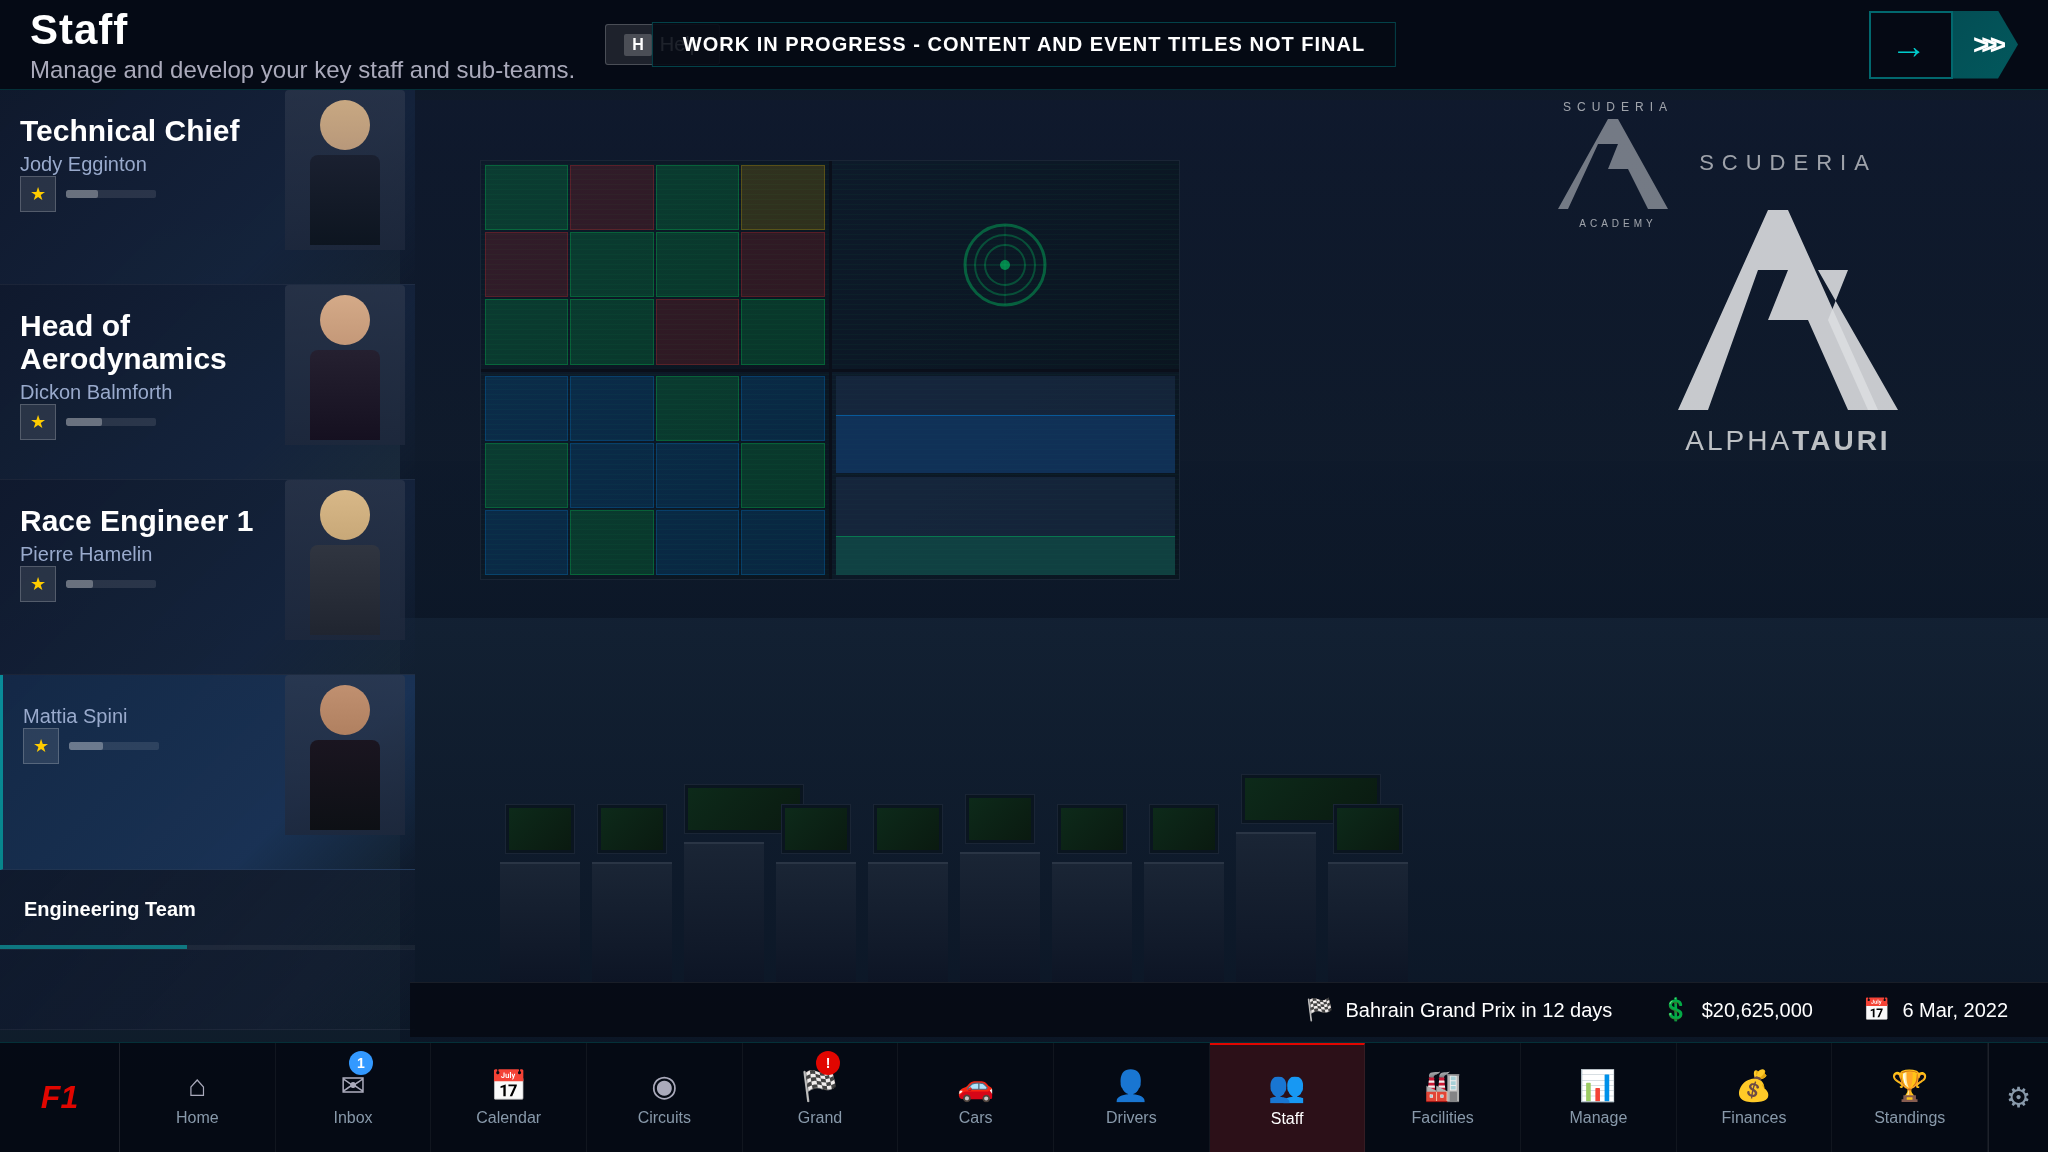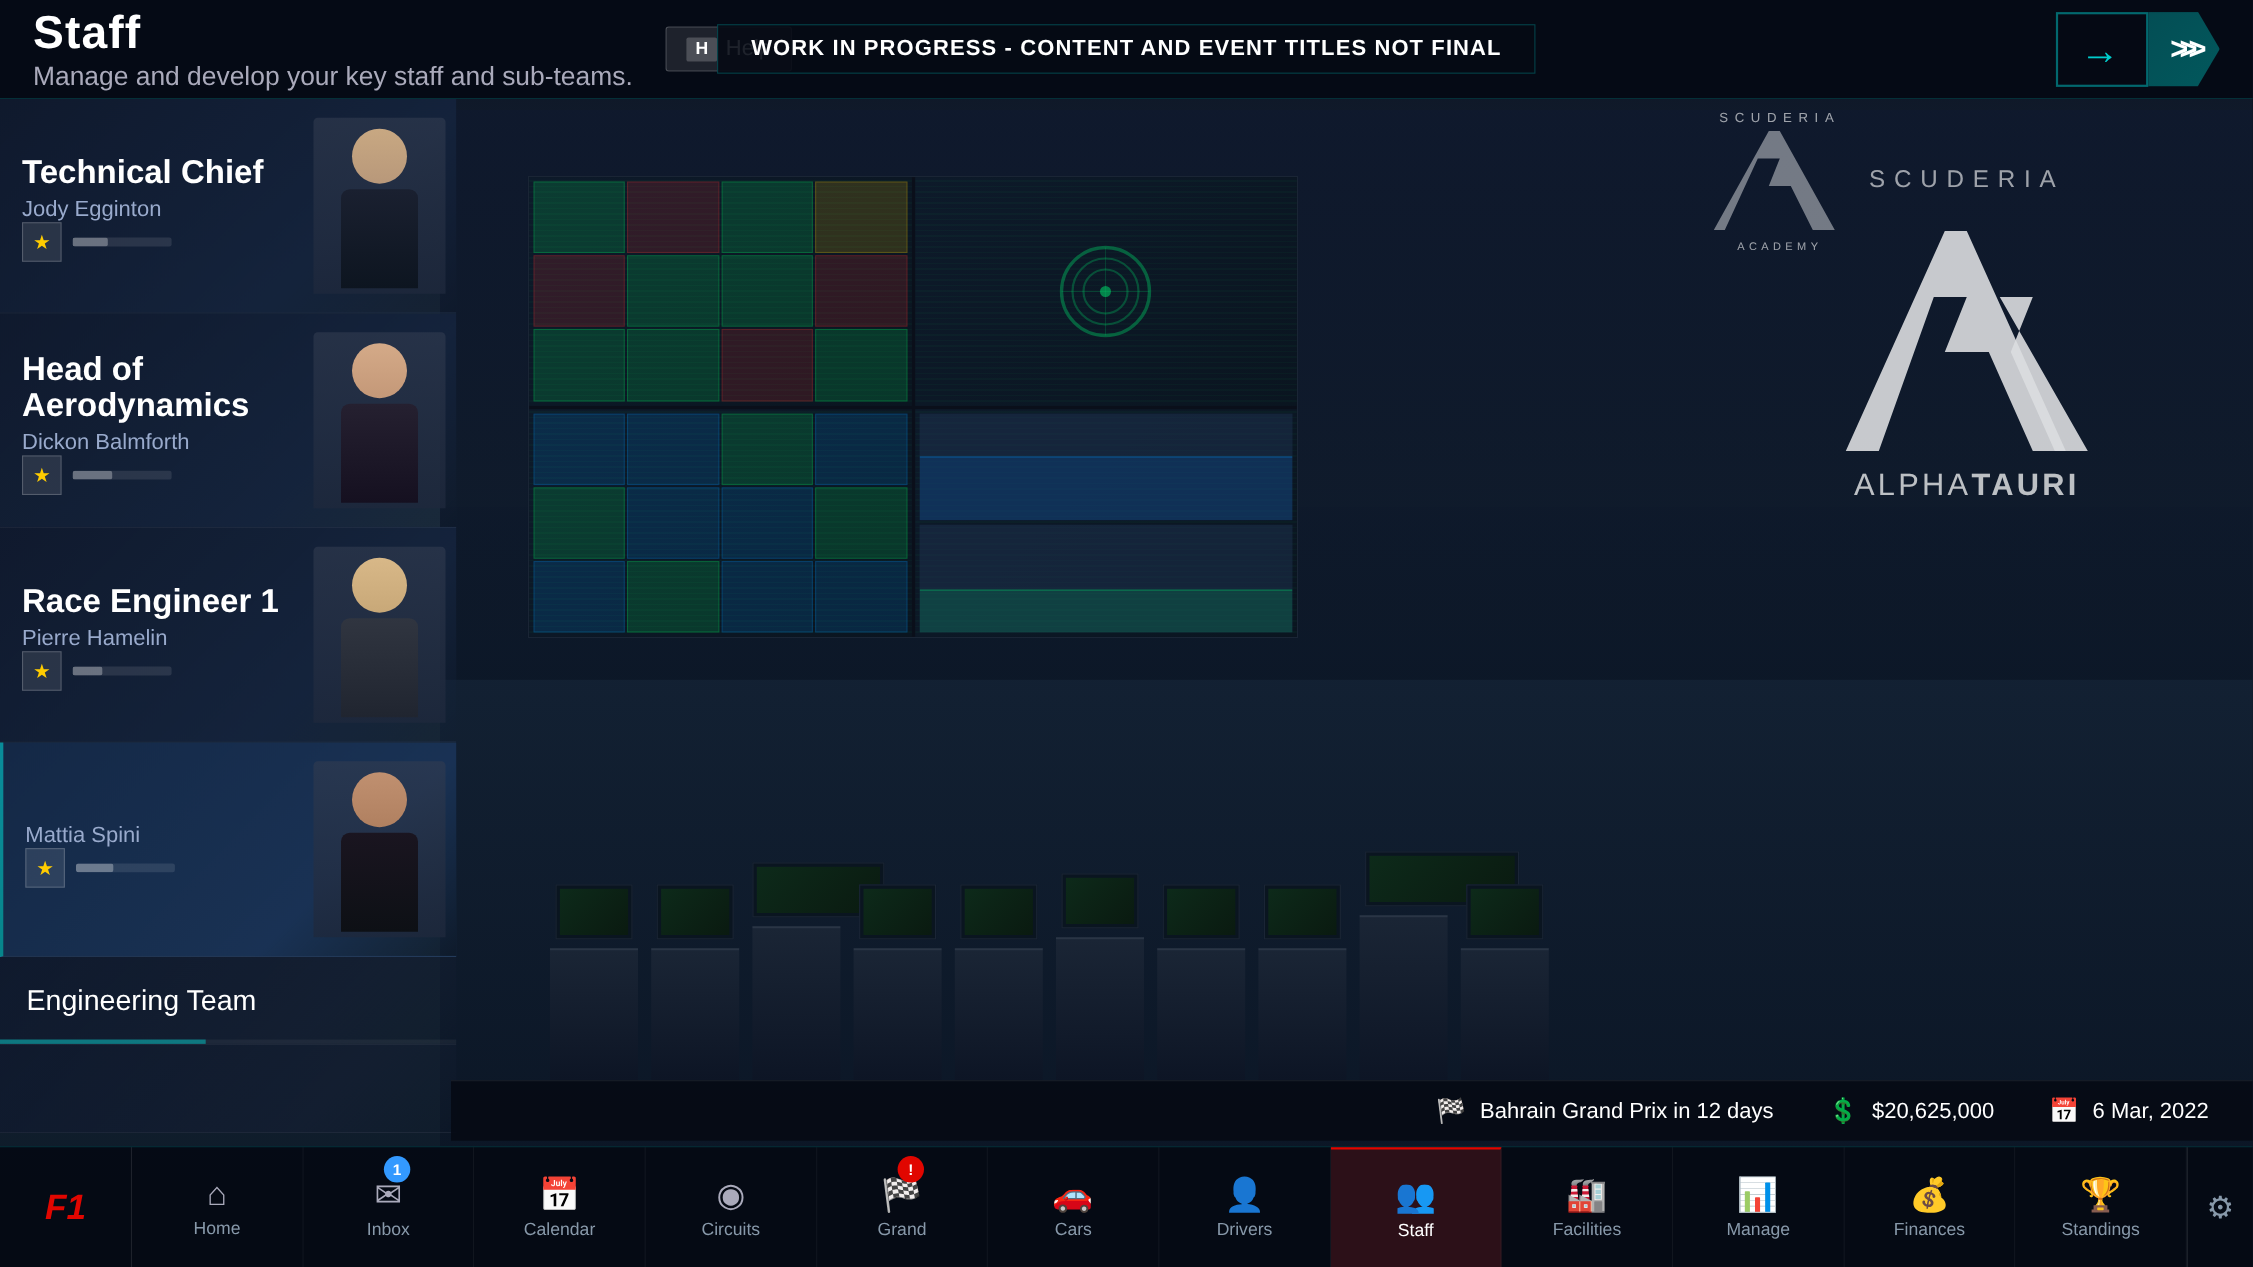--- a/index.html
+++ b/index.html
@@ -260,21 +260,21 @@
       overflow-y: auto;
       background: transparent;
     }
 
     .staff-card {
       width: 100%;
       height: 195px;
       background: linear-gradient(135deg, rgba(15,25,45,0.97) 0%, rgba(20,35,60,0.95) 70%, transparent 100%);
       border-bottom: 1px solid rgba(255,255,255,0.05);
       display: flex;
-      align-items: center;
+      align-items: flex-start;
       position: relative;
       overflow: hidden;
       cursor: pointer;
       transition: background 0.2s;
     }
 
     .staff-card.active {
       background: linear-gradient(135deg, rgba(20,40,70,0.99) 0%, rgba(25,50,85,0.97) 70%, transparent 100%);
       border-left: 3px solid rgba(0,200,200,0.6);
     }
@@ -381,22 +381,22 @@
       background: linear-gradient(135deg, rgba(15,25,45,0.9) 0%, rgba(20,30,50,0.7) 70%, transparent 100%);
       border-bottom: 1px solid rgba(255,255,255,0.05);
       display: flex;
       align-items: center;
       padding: 0 24px;
       cursor: pointer;
       position: relative;
     }
 
     .subteam-name {
-      font-size: 26px;
-      font-weight: 400;
+      font-size: 20px;
+      font-weight: 700;
       color: white;
     }
 
     .subteam-progress {
       position: absolute;
       bottom: 0;
       left: 0;
       right: 0;
       height: 4px;
       background: rgba(255,255,255,0.05);

